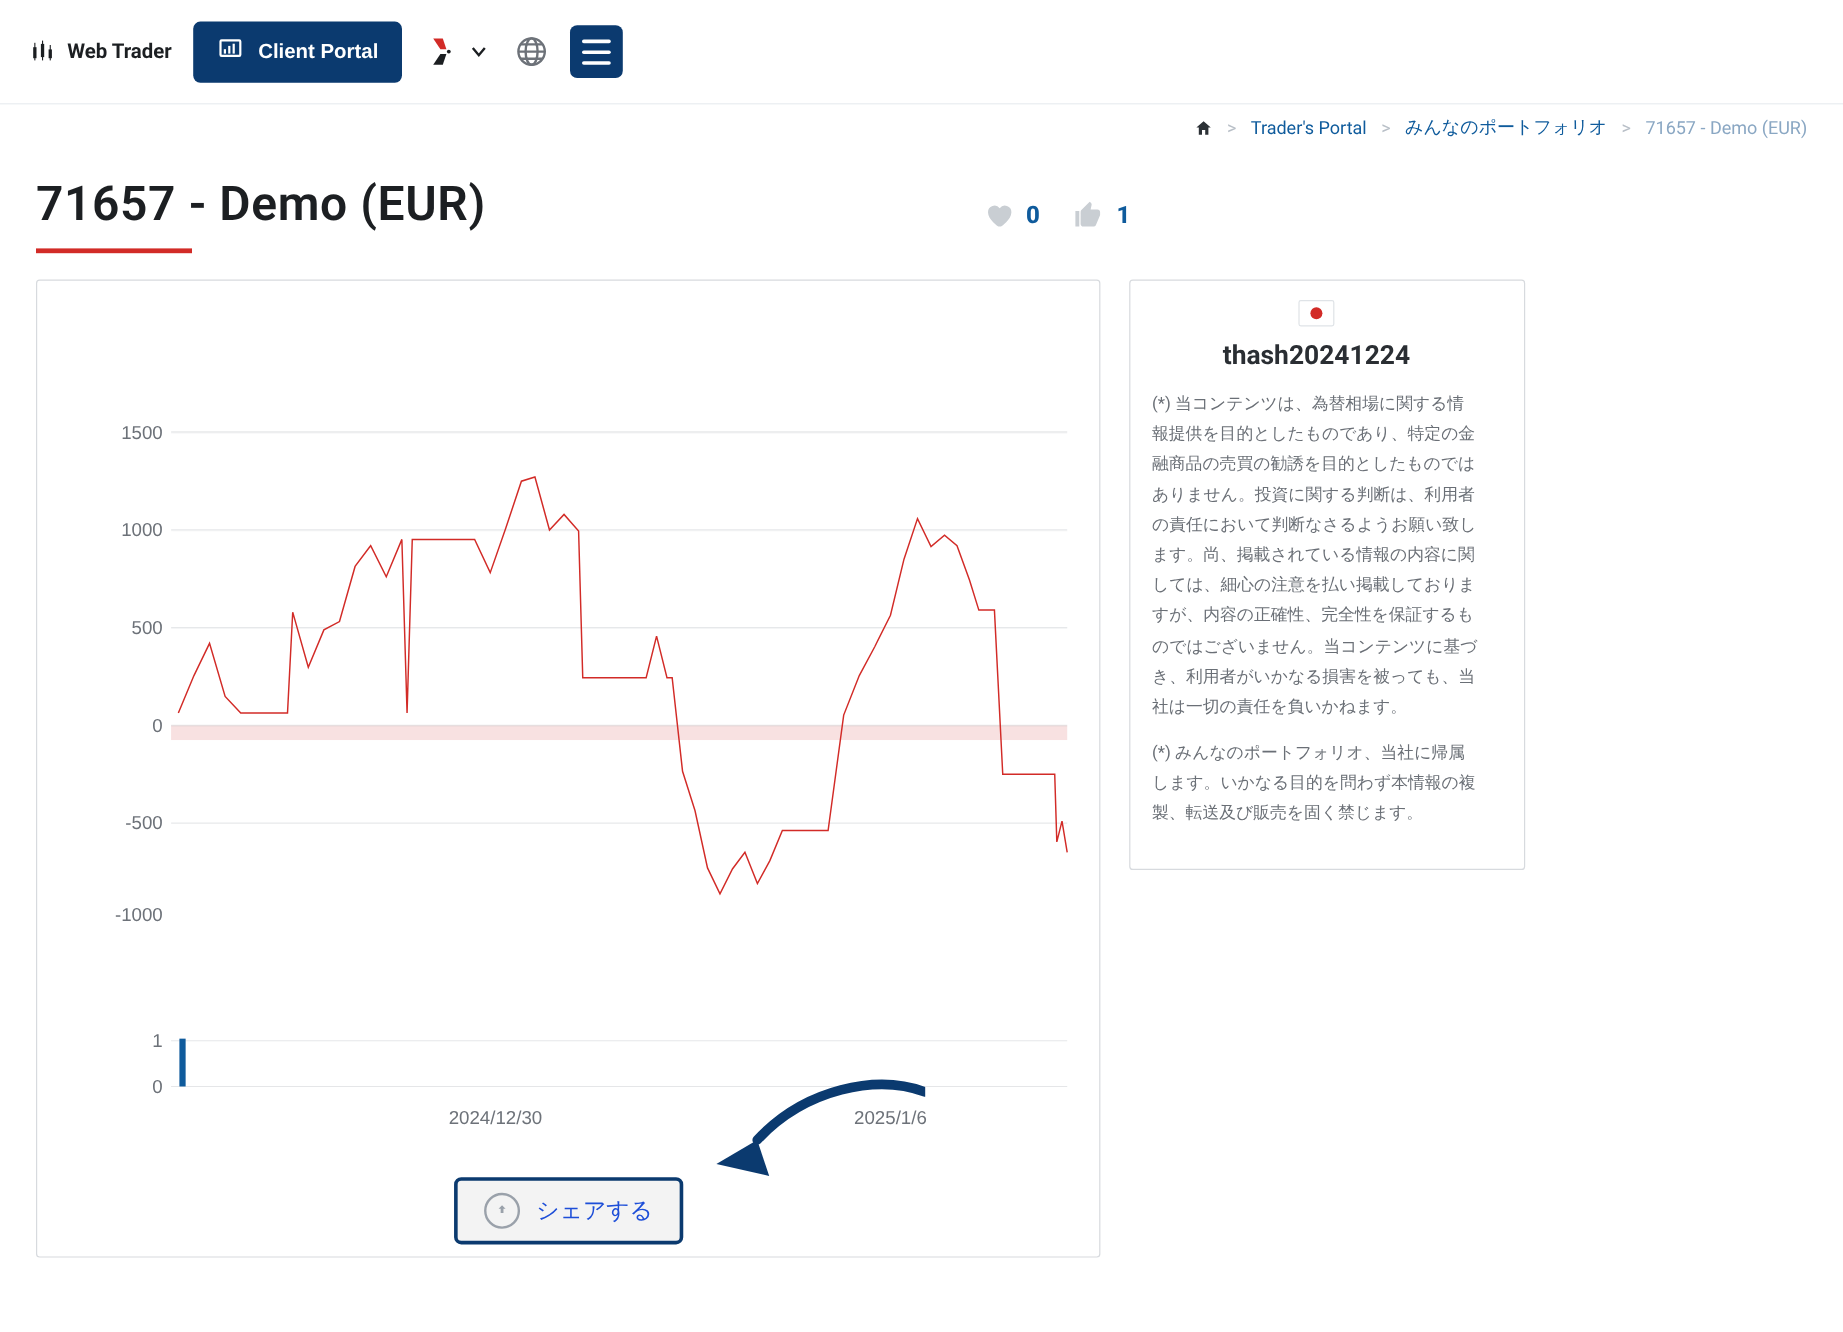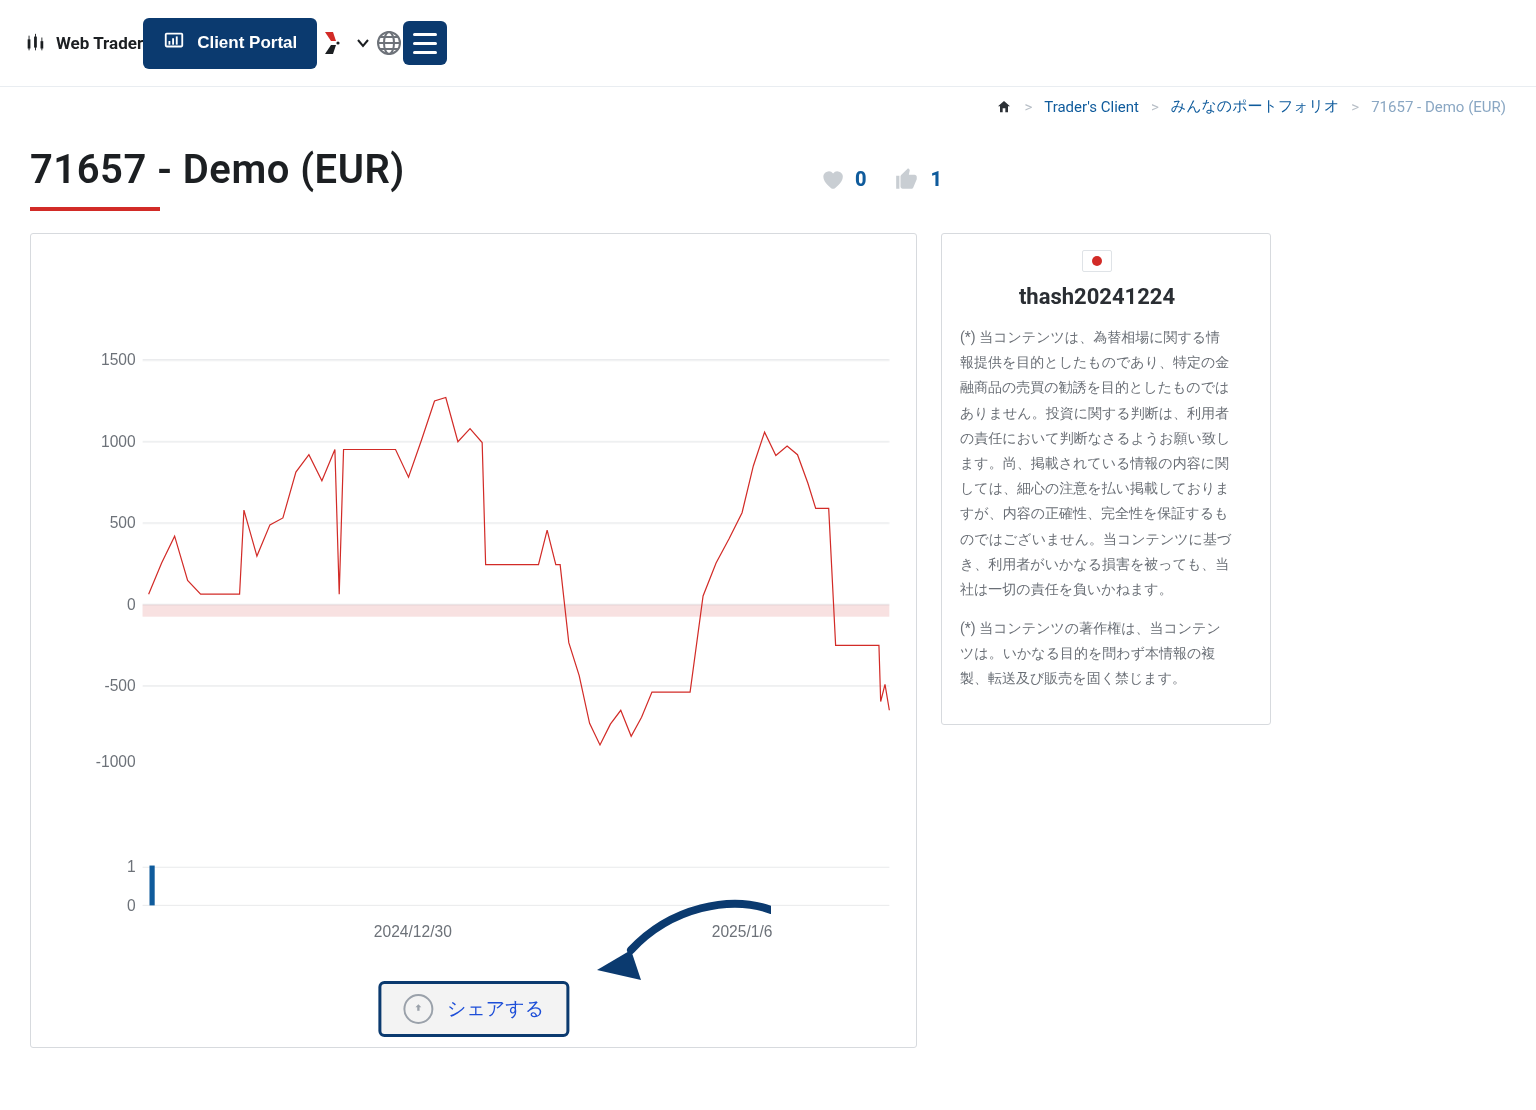--- a/index.html
+++ b/index.html
@@ -18,21 +18,21 @@
     --badge:#5da3d9;
   }
   html,body{margin:0;padding:0;background:var(--bg);color:var(--ink);font-family:"Segoe UI",Roboto,Arial,Helvetica,sans-serif;}
   body{width:1536px;height:1110px;overflow:hidden;}
   .header{
     height:86px;border-bottom:1px solid #e9edf1;display:flex;align-items:center;justify-content:space-between;
     padding:0 24px;
   }
   .brand{display:flex;align-items:center;gap:8px;}
   .brand svg{display:block;}
-  .header-right{display:flex;align-items:center;}
+  .header-right{display:flex;align-items:center;gap:18px;}
   .hdr-link{display:flex;align-items:center;gap:10px;color:#1c1f22;font-weight:700;font-size:17px;text-decoration:none;}
   .hdr-link .icon{width:22px;height:22px;display:inline-flex;align-items:center;justify-content:center;color:#1c1f22;}
   .btn-portal{
     display:flex;align-items:center;gap:12px;background:var(--navy);color:#fff;
     padding:12px 20px;border-radius:6px;font-weight:700;font-size:17px;border:none;cursor:pointer;
   }
   .btn-portal .icon{color:#fff;}
   .lang-switch{display:flex;align-items:center;gap:8px;padding:4px;}
   .globe{width:28px;height:28px;border-radius:50%;display:inline-flex;align-items:center;justify-content:center;color:#505863;}
   .burger{
@@ -145,21 +145,21 @@
   </div>
 </header>
 
 <nav class="breadcrumb">
   <span class="crumbs-home">
     <svg viewBox="0 0 24 24">
         <path d="M12 3l9 8h-3v9h-4v-6H10v6H6v-9H3z"></path>
       </svg>
   </span>
   <span class="sep">&gt;</span>
-  <a href="#">Trader's Client</a>
+  <a href="#">Trader's Portal</a>
   <span class="sep">&gt;</span>
   <a href="#">みんなのポートフォリオ</a>
   <span class="sep">&gt;</span>
   <span class="current">71657 - Demo (EUR)</span>
 </nav>
 
 <main class="page">
   <div class="titlebar">
     <div>
       <h1 class="title">71657 - Demo (EUR)</h1>
@@ -261,16 +261,16 @@
     </section>
 
     <aside class="sidebar">
       <div class="flag">
           <span>
             <i></i>
           </span>
         </div>
       <h3>thash20241224</h3>
       <p>(*) 当コンテンツは、為替相場に関する情報提供を目的としたものであり、特定の金融商品の売買の勧誘を目的としたものではありません。投資に関する判断は、利用者の責任において判断なさるようお願い致します。尚、掲載されている情報の内容に関しては、細心の注意を払い掲載しておりますが、内容の正確性、完全性を保証するものではございません。当コンテンツに基づき、利用者がいかなる損害を被っても、当社は一切の責任を負いかねます。</p>
-      <p>(*) 当コンテンツの著作権は、当コンテンツは。いかなる目的を問わず本情報の複製、転送及び販売を固く禁じます。</p>
+      <p>(*) みんなのポートフォリオ、当社に帰属します。いかなる目的を問わず本情報の複製、転送及び販売を固く禁じます。</p>
     </aside>
   </div>
 </main>
 
 </body></html>

